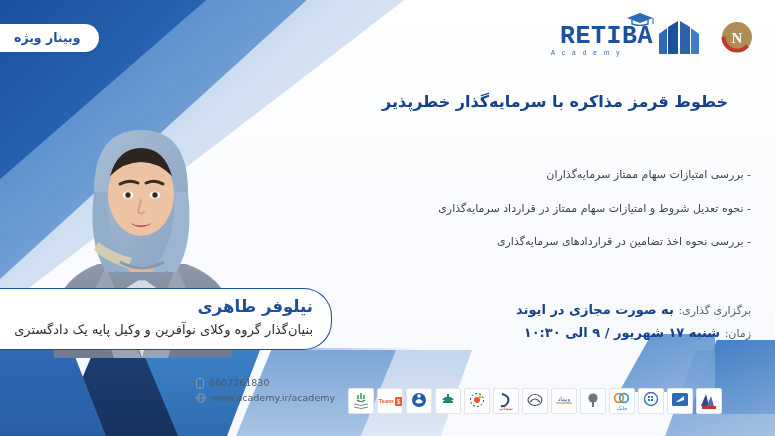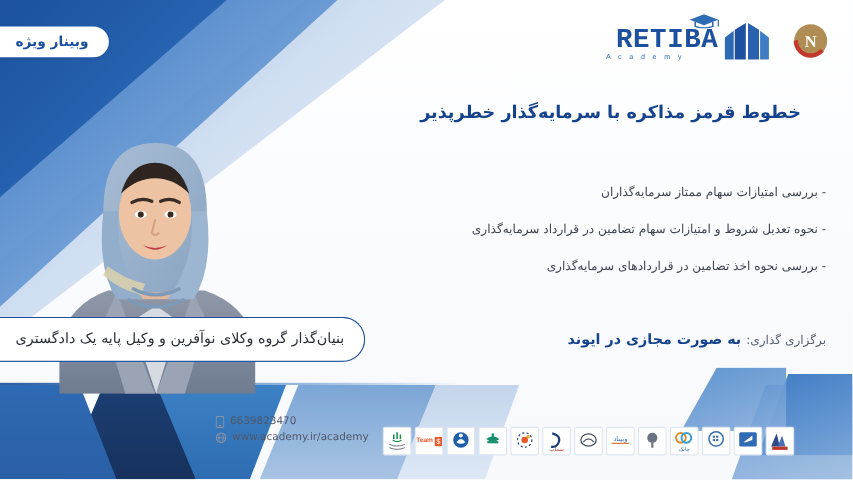--- a/index.html
+++ b/index.html
@@ -263,53 +263,58 @@
       <path d="M152 96 q6 52 -12 80 l-24 0 q26 -34 22 -80 Z" fill="#9cb6d1"></path>
 
       <path d="M62 146 q16 12 34 16 l-4 10 q-22 -6 -34 -18 Z" fill="#d9cfae" opacity=".9"></path>
 
       <path d="M84 166 q22 12 44 0" stroke="#7d9ab8" stroke-width="3" fill="none"></path>
       <path d="M80 176 q26 14 52 0" stroke="#7d9ab8" stroke-width="3" fill="none"></path>
     </svg>
   </div>
 
   <div id="speaker-card">
+    <div id="speaker-name">نیلوفر طاهری</div>
     <div id="speaker-title">بنیان‌گذار گروه وکلای نوآفرین و وکیل پایه یک دادگستری</div>
   </div>
 
   <div id="contact">
     <div class="contact-line">
       <svg width="8" height="11" viewBox="0 0 8 11">
         <rect x="0.5" y="0.5" width="7" height="10" rx="1.4" fill="none" stroke="#8a93a4" stroke-width="1"></rect>
         <line x1="3" y1="9" x2="5" y2="9" stroke="#8a93a4" stroke-width="0.9"></line>
       </svg>
-      <span>6639823470</span>
+      <span>6607261830</span>
     </div>
     <div class="contact-line">
       <svg width="10" height="10" viewBox="0 0 10 10">
         <circle cx="5" cy="5" r="4.3" fill="none" stroke="#8a93a4" stroke-width="1"></circle>
         <ellipse cx="5" cy="5" rx="2" ry="4.3" fill="none" stroke="#8a93a4" stroke-width="0.8"></ellipse>
         <line x1="0.8" y1="5" x2="9.2" y2="5" stroke="#8a93a4" stroke-width="0.8"></line>
       </svg>
       <span>www.academy.ir/academy</span>
     </div>
   </div>
 
   <div id="title">خطوط قرمز مذاکره با سرمایه‌گذار خطرپذیر</div>
 
   <div id="bullets">
     <div class="bullet">- بررسی امتیازات سهام ممتاز سرمایه‌گذاران</div>
-    <div class="bullet">- نحوه تعدیل شروط و امتیازات سهام تضامین در قرارداد سرمایه‌گذاری</div>
+    <div class="bullet">- نحوه تعدیل شروط و امتیازات سهام ممتاز در قرارداد سرمایه‌گذاری</div>
     <div class="bullet">- بررسی نحوه اخذ تضامین در قراردادهای سرمایه‌گذاری</div>
   </div>
 
   <div id="event">
     <div class="event-line">
       <span class="event-lbl">برگزاری گذاری:</span>
       <span>به صورت مجازی در ایوند</span>
+    </div>
+    <div class="event-line">
+      <span class="event-lbl">زمان:</span>
+      <span>شنبه ۱۷ شهریور  /  ۹ الی ۱۰:۳۰</span>
     </div>
   </div>
 
   <div id="partners">
     <div class="plogo">
       <svg width="22" height="22" viewBox="0 0 22 22">
         <path d="M3 16 L8 4 L11 16 Z" fill="#2e4a8a"></path>
           <path d="M9 16 L13 6 L16 16 Z" fill="#4a6fb5"></path>
         <rect x="4" y="16" width="14" height="3" fill="#c03a2b"></rect>
       </svg>

